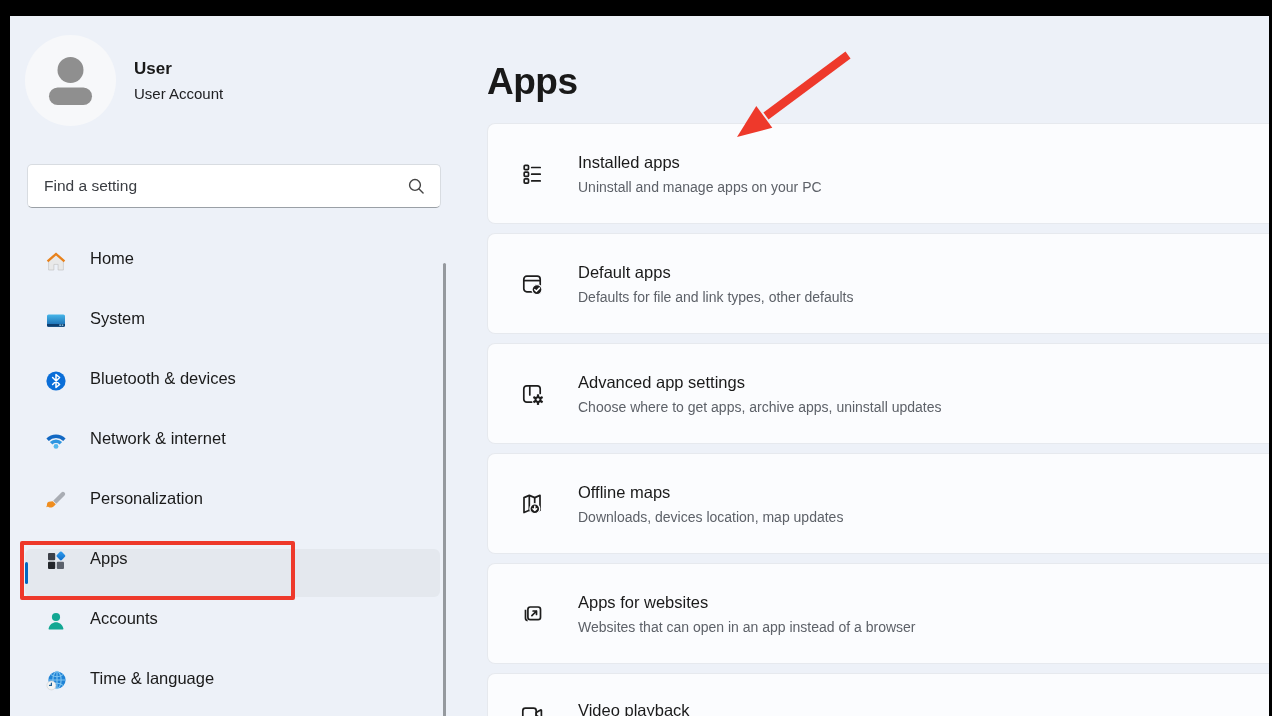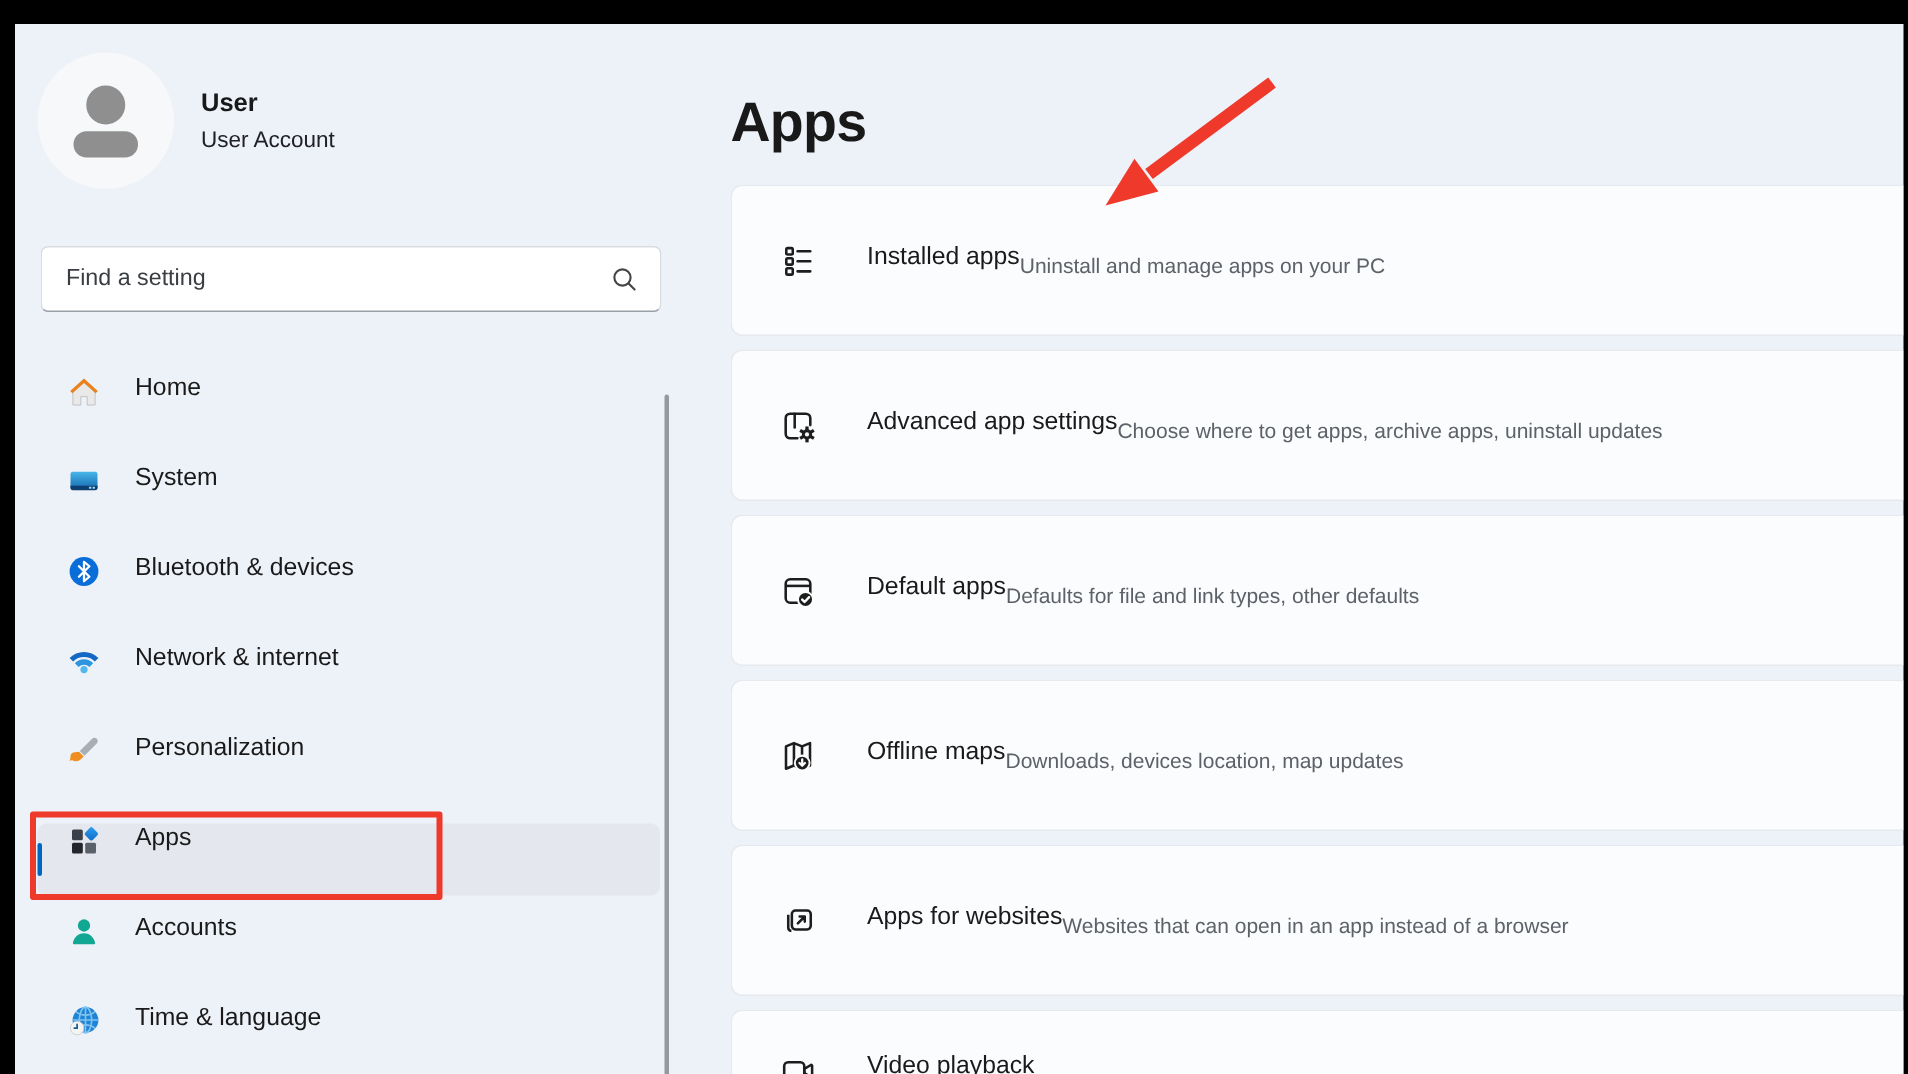--- a/index.html
+++ b/index.html
@@ -37,21 +37,21 @@
   .red-box{position:absolute;left:10px;top:525px;width:275px;height:59px;border:4px solid #ee392b;
            border-radius:2px;box-sizing:border-box;pointer-events:none;}
 
   
   .main{position:relative;flex:1;height:100%;}
   .page-title{position:absolute;left:27px;top:20px;font-size:37px;font-weight:700;color:#191919;letter-spacing:-.5px;}
   .cards{position:absolute;left:27px;right:0;top:107px;}
   .card{height:101px;margin-bottom:9px;background:#fbfcfe;border:1px solid #e6e9ee;border-right:none;
         border-radius:8px 0 0 8px;box-sizing:border-box;display:flex;align-items:center;}
   .card .cicon{width:28px;height:28px;margin:0 32px 0 30px;flex-shrink:0;}
-  .ctext{display:flex;flex-direction:row;justify-content:center;}
+  .ctext{display:flex;flex-direction:column;justify-content:center;}
   .ctitle{font-size:16.5px;color:#1a1a1a;}
   .csub{font-size:14px;color:#5d6168;margin-top:7px;}
   .csub:empty{display:none;margin:0;}
   .card.clipped{align-items:flex-start;}
   .card.clipped .cicon{margin-top:26px;}
   .card.clipped .ctext{margin-top:27px;}
 
   .annot-arrow{position:absolute;left:700px;top:40px;width:170px;height:110px;pointer-events:none;}
 </style>
 </head>
@@ -190,20 +190,35 @@
             </g>
           </svg>
           <div class="ctext">
             <div class="ctitle">Installed apps</div>
             <div class="csub">Uninstall and manage apps on your PC</div>
           </div>
         </div>
 
         <div class="card">
           <svg class="cicon" viewBox="0 0 28 28">
+            <g stroke="#1d1d1d" stroke-width="1.7" fill="none" stroke-linejoin="round">
+              <rect x="5.8" y="6.2" width="16.4" height="15.6" rx="3"></rect>
+              <path d="M5.8 10.6h16.4"></path>
+            </g>
+            <circle cx="19" cy="19.6" r="5" fill="#1d1d1d" stroke="#fbfcfe" stroke-width="1.3"></circle>
+            <path d="M16.8 19.7l1.6 1.6 3-3.2" stroke="#fff" stroke-width="1.6" fill="none" stroke-linecap="round" stroke-linejoin="round"></path>
+          </svg>
+          <div class="ctext">
+            <div class="ctitle">Default apps</div>
+            <div class="csub">Defaults for file and link types, other defaults</div>
+          </div>
+        </div>
+
+        <div class="card">
+          <svg class="cicon" viewBox="0 0 28 28">
             <g stroke="#1d1d1d" stroke-width="1.7" fill="none" stroke-linejoin="round" stroke-linecap="round">
               <path d="M13.6 22.2H8.8c-1.7 0-3-1.3-3-3V8.8c0-1.7 1.3-3 3-3h10.4c1.7 0 3 1.3 3 3v4.6"></path>
               <path d="M11.8 5.8v9.2"></path>
             </g>
             <g transform="translate(20 19.6)" fill="#1d1d1d">
               <rect x="-1.1" y="-5.3" width="2.2" height="3" transform="rotate(0)"></rect>
               <rect x="-1.1" y="-5.3" width="2.2" height="3" transform="rotate(60)"></rect>
               <rect x="-1.1" y="-5.3" width="2.2" height="3" transform="rotate(120)"></rect>
               <rect x="-1.1" y="-5.3" width="2.2" height="3" transform="rotate(180)"></rect>
               <rect x="-1.1" y="-5.3" width="2.2" height="3" transform="rotate(240)"></rect>
@@ -214,35 +229,20 @@
           </svg>
           <div class="ctext">
             <div class="ctitle">Advanced app settings</div>
             <div class="csub">Choose where to get apps, archive apps, uninstall updates</div>
           </div>
         </div>
 
         <div class="card">
           <svg class="cicon" viewBox="0 0 28 28">
             <g stroke="#1d1d1d" stroke-width="1.7" fill="none" stroke-linejoin="round">
-              <rect x="5.8" y="6.2" width="16.4" height="15.6" rx="3"></rect>
-              <path d="M5.8 10.6h16.4"></path>
-            </g>
-            <circle cx="19" cy="19.6" r="5" fill="#1d1d1d" stroke="#fbfcfe" stroke-width="1.3"></circle>
-            <path d="M16.8 19.7l1.6 1.6 3-3.2" stroke="#fff" stroke-width="1.6" fill="none" stroke-linecap="round" stroke-linejoin="round"></path>
-          </svg>
-          <div class="ctext">
-            <div class="ctitle">Default apps</div>
-            <div class="csub">Defaults for file and link types, other defaults</div>
-          </div>
-        </div>
-
-        <div class="card">
-          <svg class="cicon" viewBox="0 0 28 28">
-            <g stroke="#1d1d1d" stroke-width="1.7" fill="none" stroke-linejoin="round">
               <path d="M6 7.6l5.3-2.2 5.4 2.2 5.3-2.2v14.9l-5.3 2.2-5.4-2.2-5.3 2.2z"></path>
               <path d="M11.3 5.4v14.9M16.7 7.6v5.6"></path>
             </g>
             <circle cx="16.8" cy="18.7" r="4.9" fill="#1d1d1d" stroke="#fbfcfe" stroke-width="1.3"></circle>
             <path d="M16.8 16.3v4.2m0 0l-1.8-1.8m1.8 1.8l1.8-1.8" stroke="#fff" stroke-width="1.5" fill="none" stroke-linecap="round" stroke-linejoin="round"></path>
           </svg>
           <div class="ctext">
             <div class="ctitle">Offline maps</div>
             <div class="csub">Downloads, devices location, map updates</div>
           </div>

